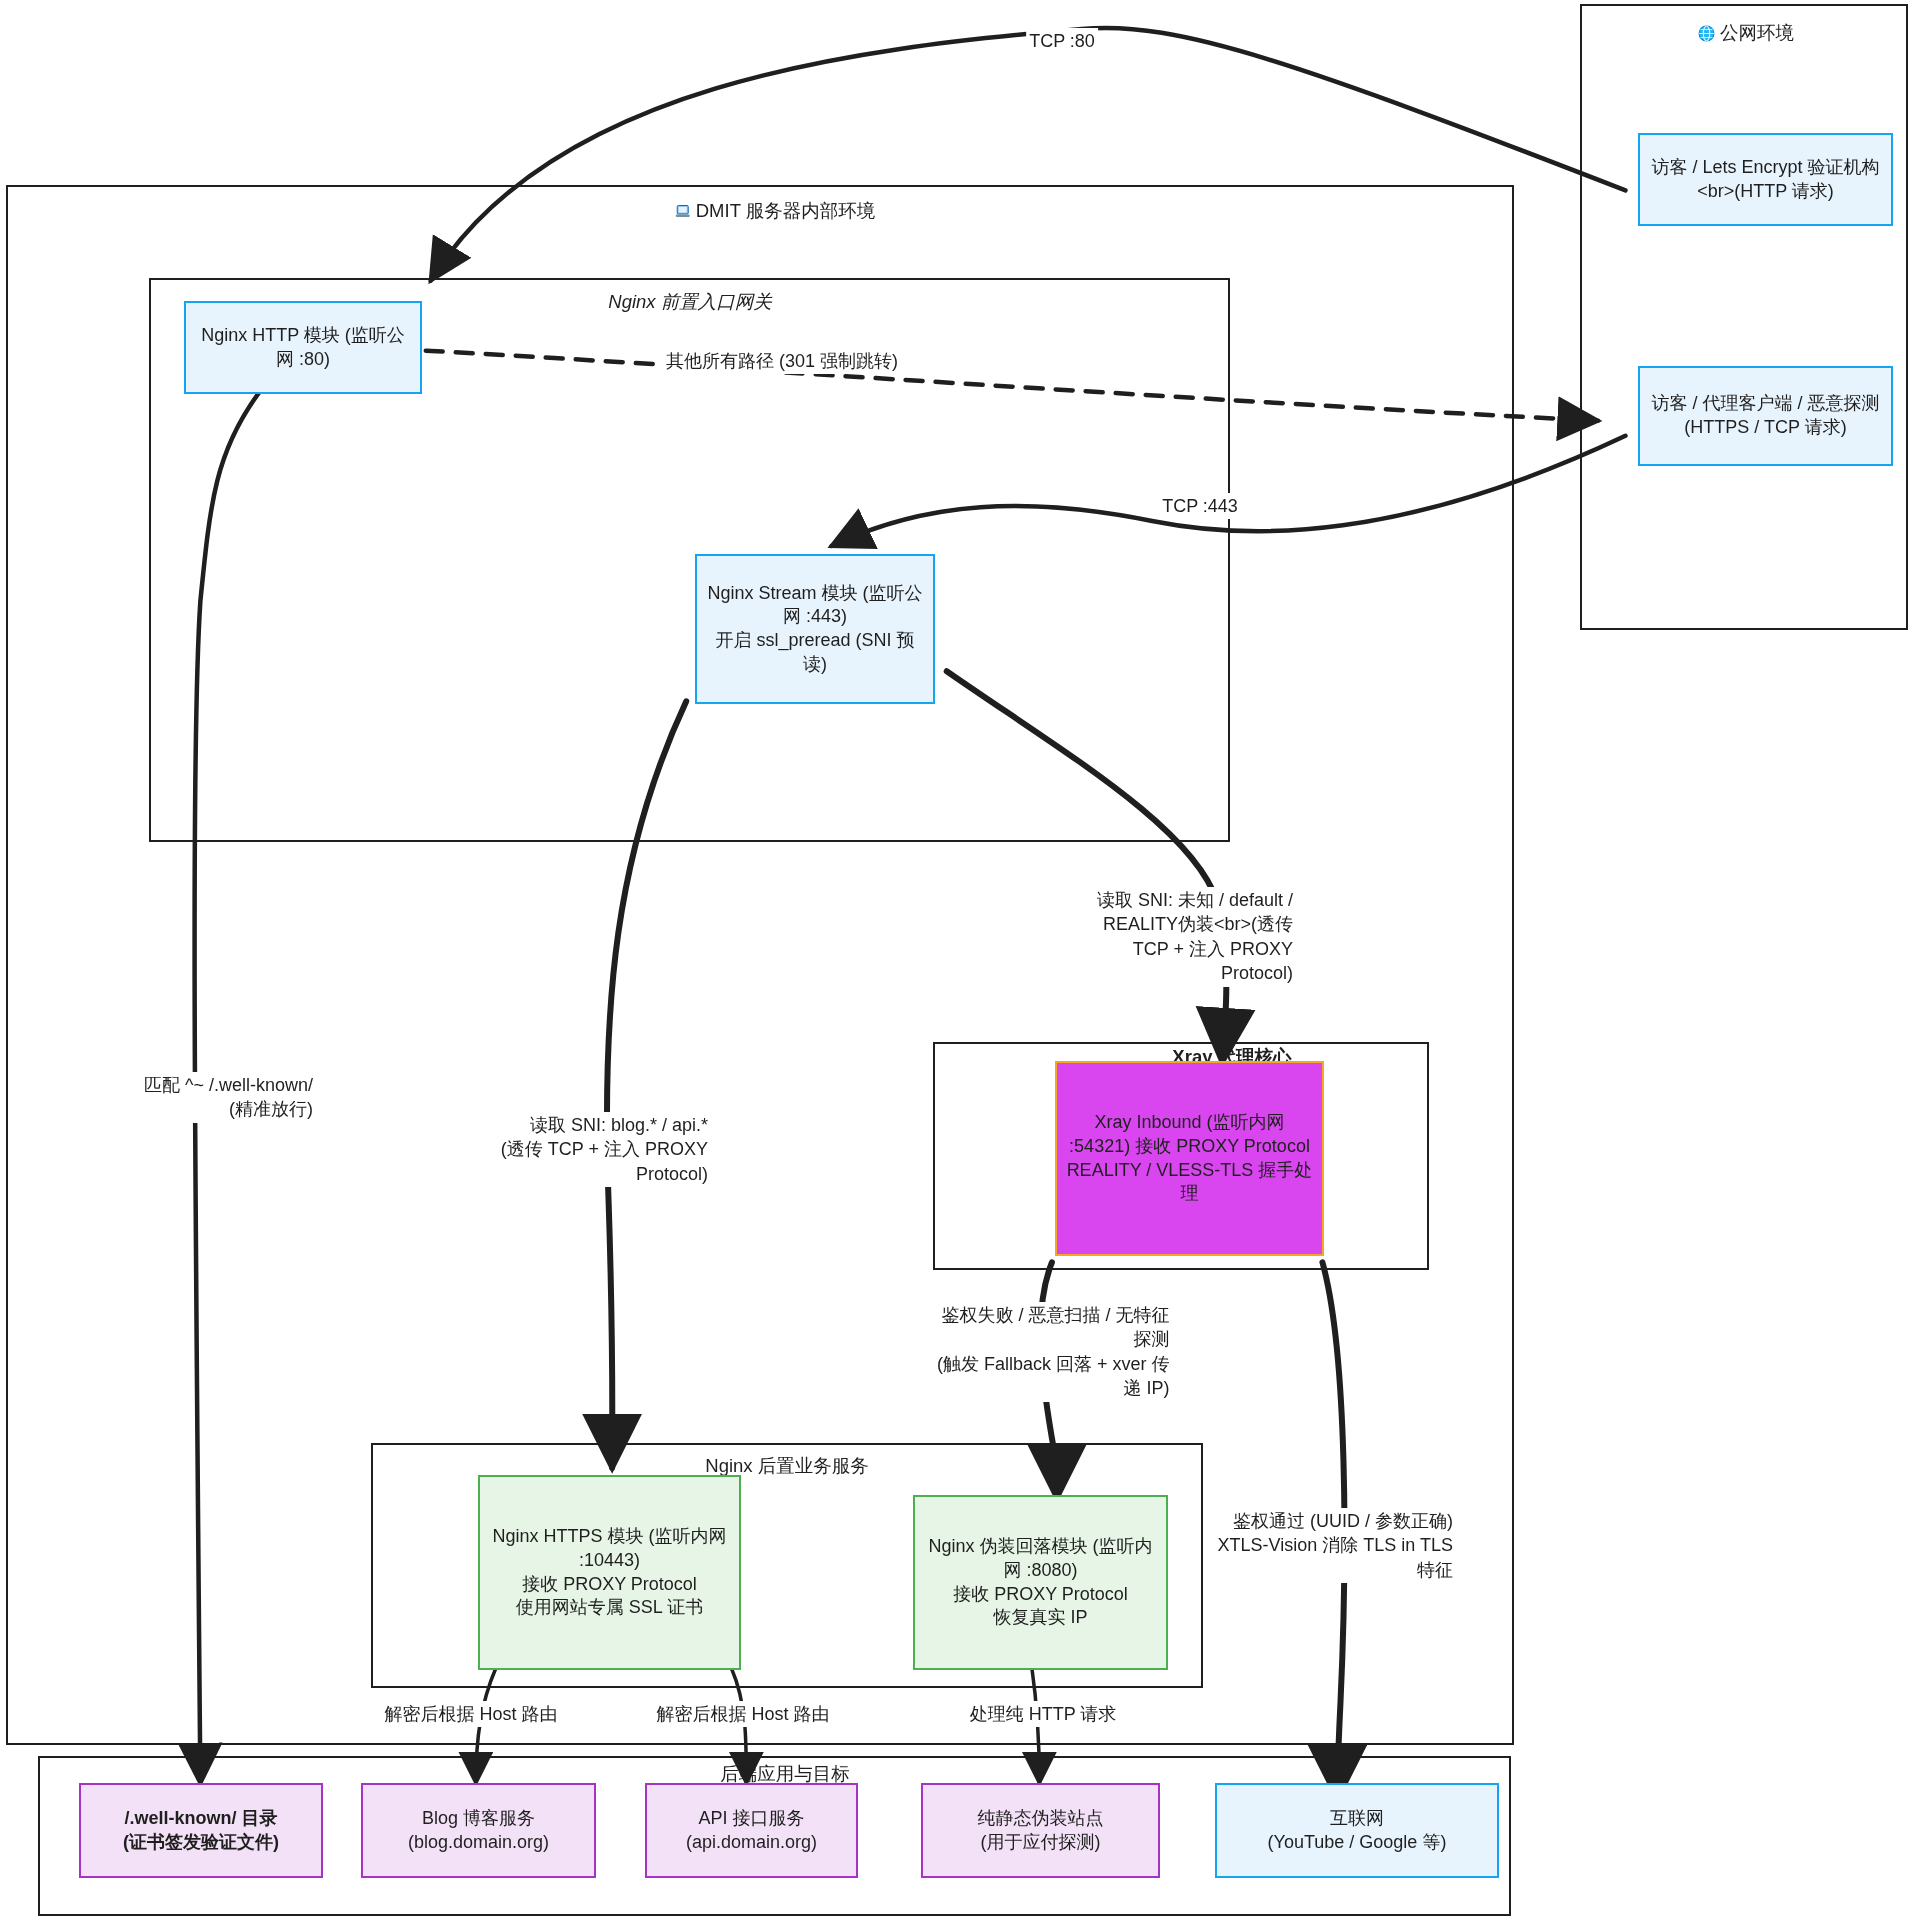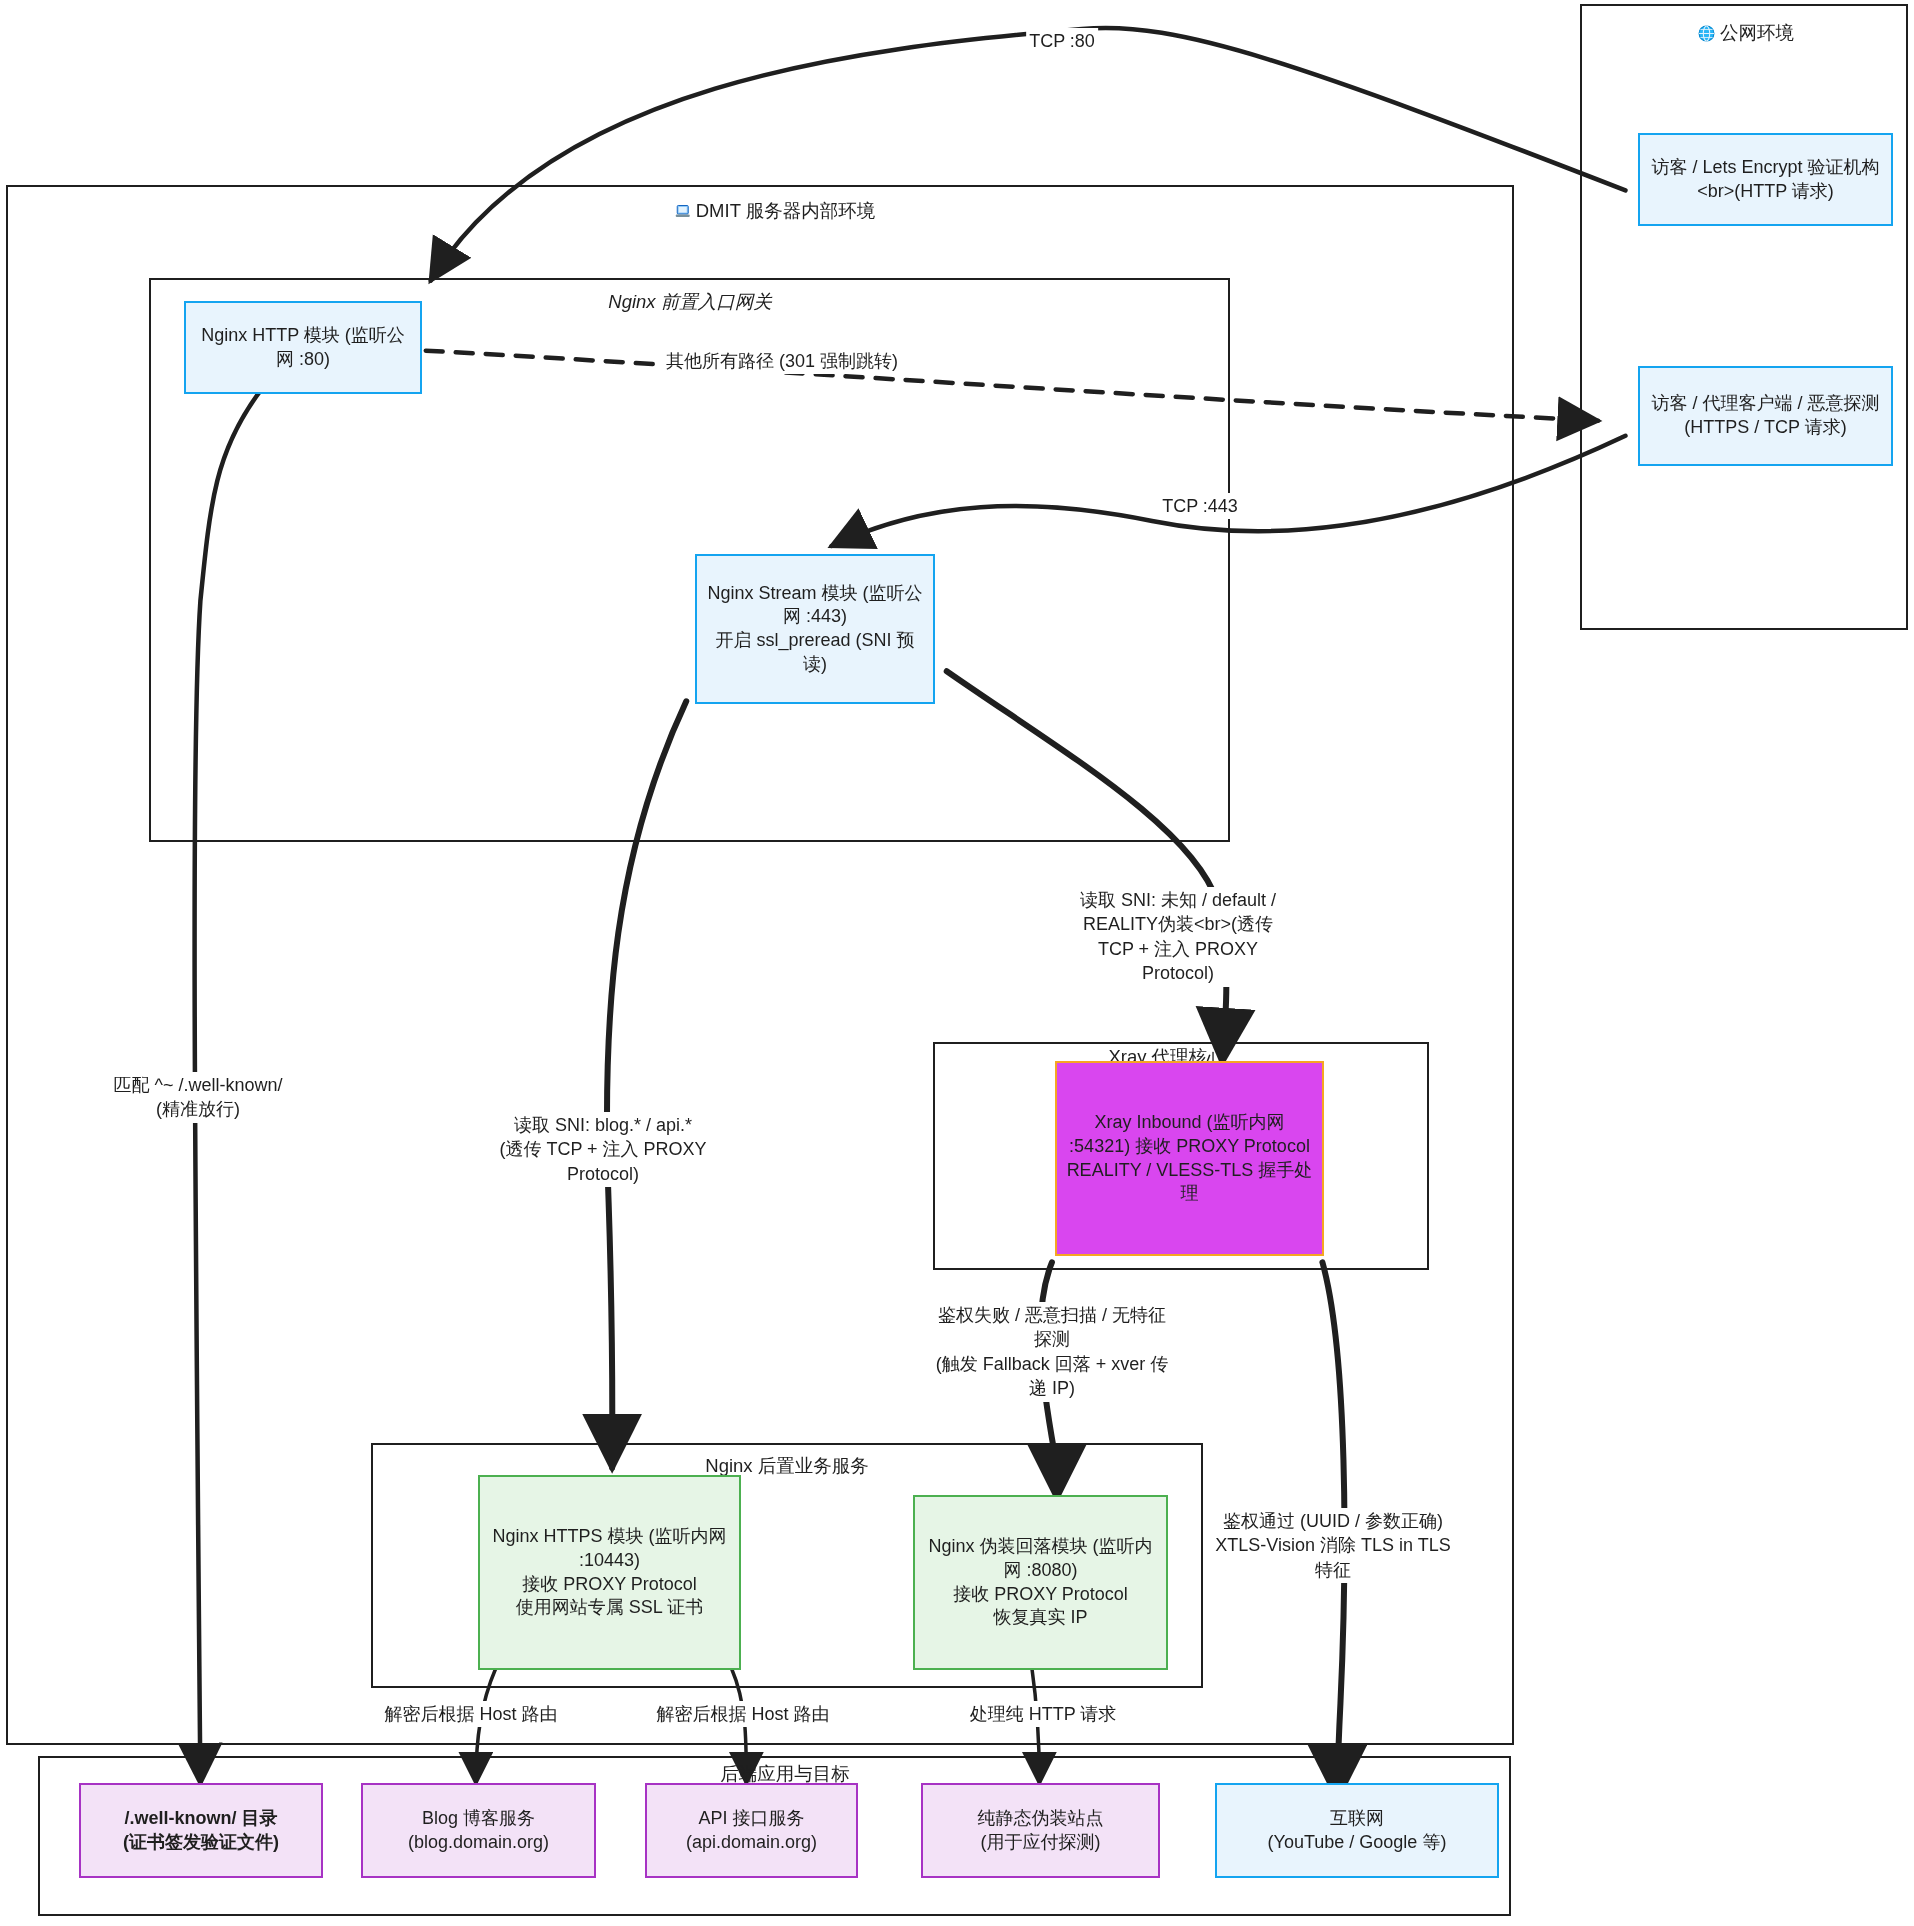--- a/index.html
+++ b/index.html
@@ -15,21 +15,21 @@
   
   .node{position:absolute;box-sizing:border-box;display:flex;align-items:center;justify-content:center;
         text-align:center;padding:5px 7px;font-size:18px;line-height:1.32;color:#1f1f1f;}
   .node span{display:block;width:100%;}
   .n-blue{background:#e8f4fd;border:2.5px solid #14a4f0;}
   .n-orange{background:#d946ef;border:2.5px solid #f5a623;}
   .n-green{background:#e6f5e6;border:2.5px solid #4cb050;}
   .n-purple{background:#f3e2f7;border:2.5px solid #a733c4;}
 
   
-  .elabel{position:absolute;font-size:18px;line-height:1.36;color:#1f1f1f;text-align:center;
+  .elabel{position:absolute;font-size:18px;line-height:1.36;color:#1f1f1f;text-align:right;
           background:#ffffff;transform:translateX(-50%);white-space:pre-line;padding:1px 3px;}
   .globe{display:inline-block;width:17px;height:17px;vertical-align:-2.5px;margin-right:5px;}
   .laptop{display:inline-block;width:16px;height:15px;vertical-align:-2px;margin-right:5px;}
 </style>
 </head>
 <body>
 
 <div id="canvas">
 
   <svg class="wires" viewBox="0 0 3821 3845">
@@ -102,21 +102,21 @@
   <div class="node n-blue" style="left:184px;top:301px;width:238px;height:93px;">
     <span>Nginx HTTP 模块 (监听公网 :80)</span>
   </div>
 
   <div class="node n-blue" style="left:695px;top:554px;width:240px;height:150px;white-space:pre-line;">
     <span>Nginx Stream 模块 (监听公网 :443)
 开启 ssl_preread (SNI 预读)</span>
   </div>
 
   <div class="subgraph" style="left:933px;top:1042px;width:496px;height:228px;"></div>
-  <div class="subgraph-title" style="left:1167px;top:1044px;">Xray 代理核心</div>
+  <div class="subgraph-title" style="left:1232px;top:1044px;font-weight:bold;">Xray 代理核心</div>
 
   <div class="node n-orange" style="left:1055px;top:1061px;width:269px;height:195px;white-space:pre-line;">
     <span>Xray Inbound (监听内网 :54321) 接收 PROXY Protocol
 REALITY / VLESS-TLS 握手处理</span>
   </div>
 
   <div class="subgraph" style="left:371px;top:1443px;width:832px;height:245px;"></div>
   <div class="subgraph-title" style="left:787px;top:1453px;">Nginx 后置业务服务</div>
 
   <div class="node n-green" style="left:478px;top:1475px;width:263px;height:195px;white-space:pre-line;">

